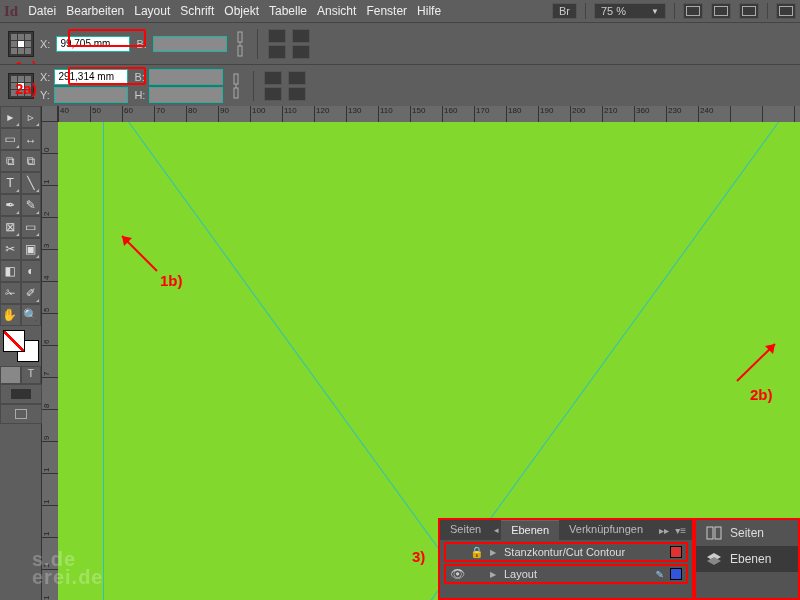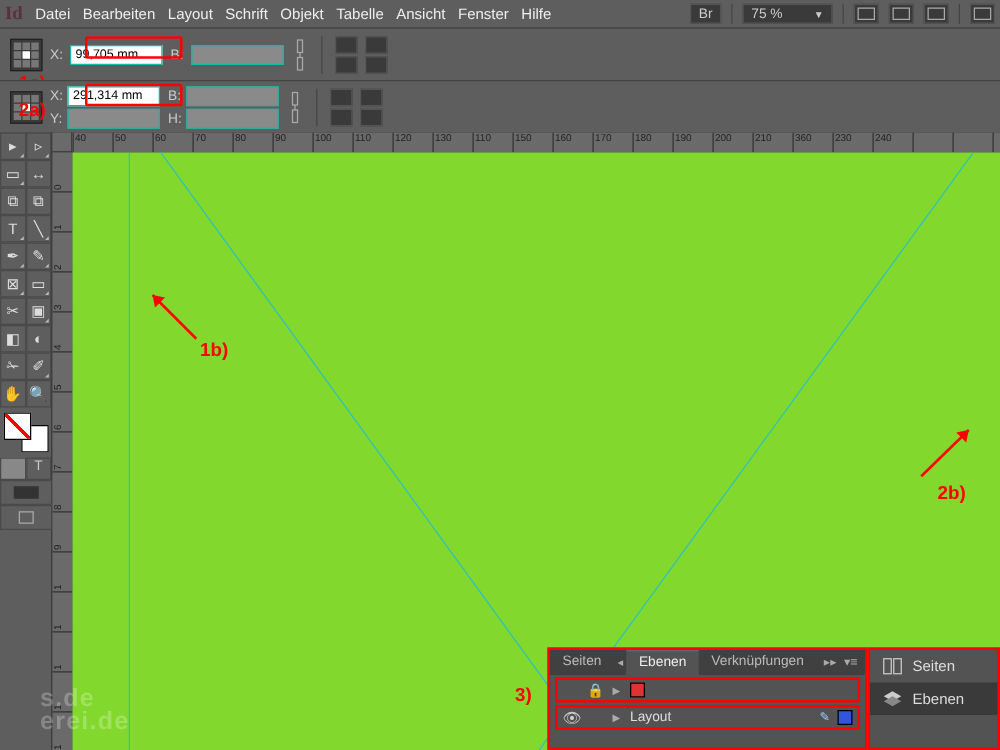--- a/index.html
+++ b/index.html
@@ -341,20 +341,21 @@
       <div class="tab">Verknüpfungen</div>
       <div class="tabicons">
         <span>▸▸</span>
         <span>▾≡</span>
       </div>
     </div>
     <div class="lrow">
       <span class="eye"></span>
       <span class="lock">🔒</span>
       <span class="tri">▶</span>
+      <span style="flex:1">Stanzkontur/Cut Contour</span>
       <span class="sw" style="background:#d33"></span>
     </div>
     <div class="lrow">
       <span class="eye">👁</span>
       <span class="lock"></span>
       <span class="tri">▶</span>
       <span style="flex:1">Layout</span>
       <span style="font-size:10px;color:#9cf">✎</span>
       <span class="sw" style="background:#35d"></span>
     </div>

